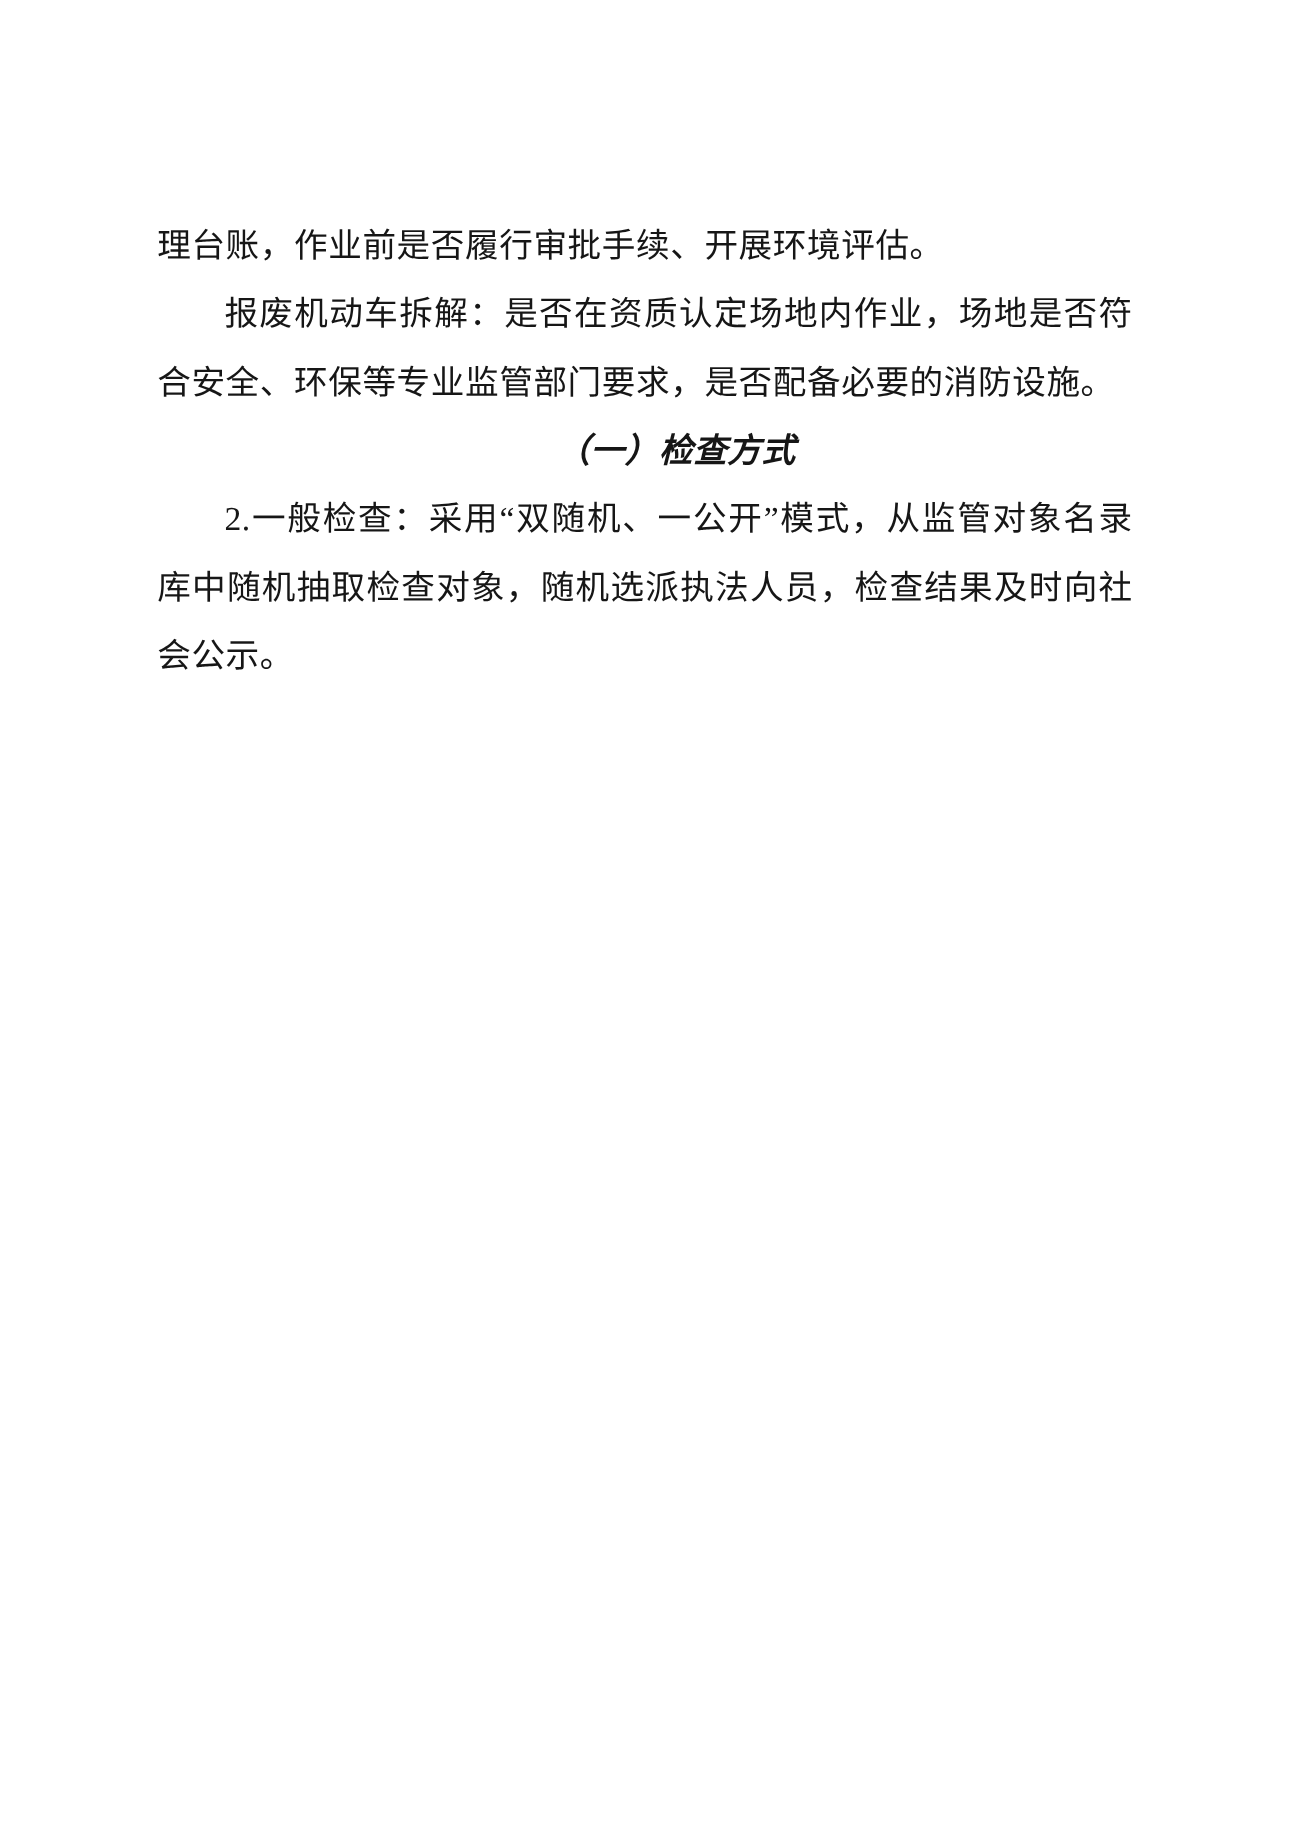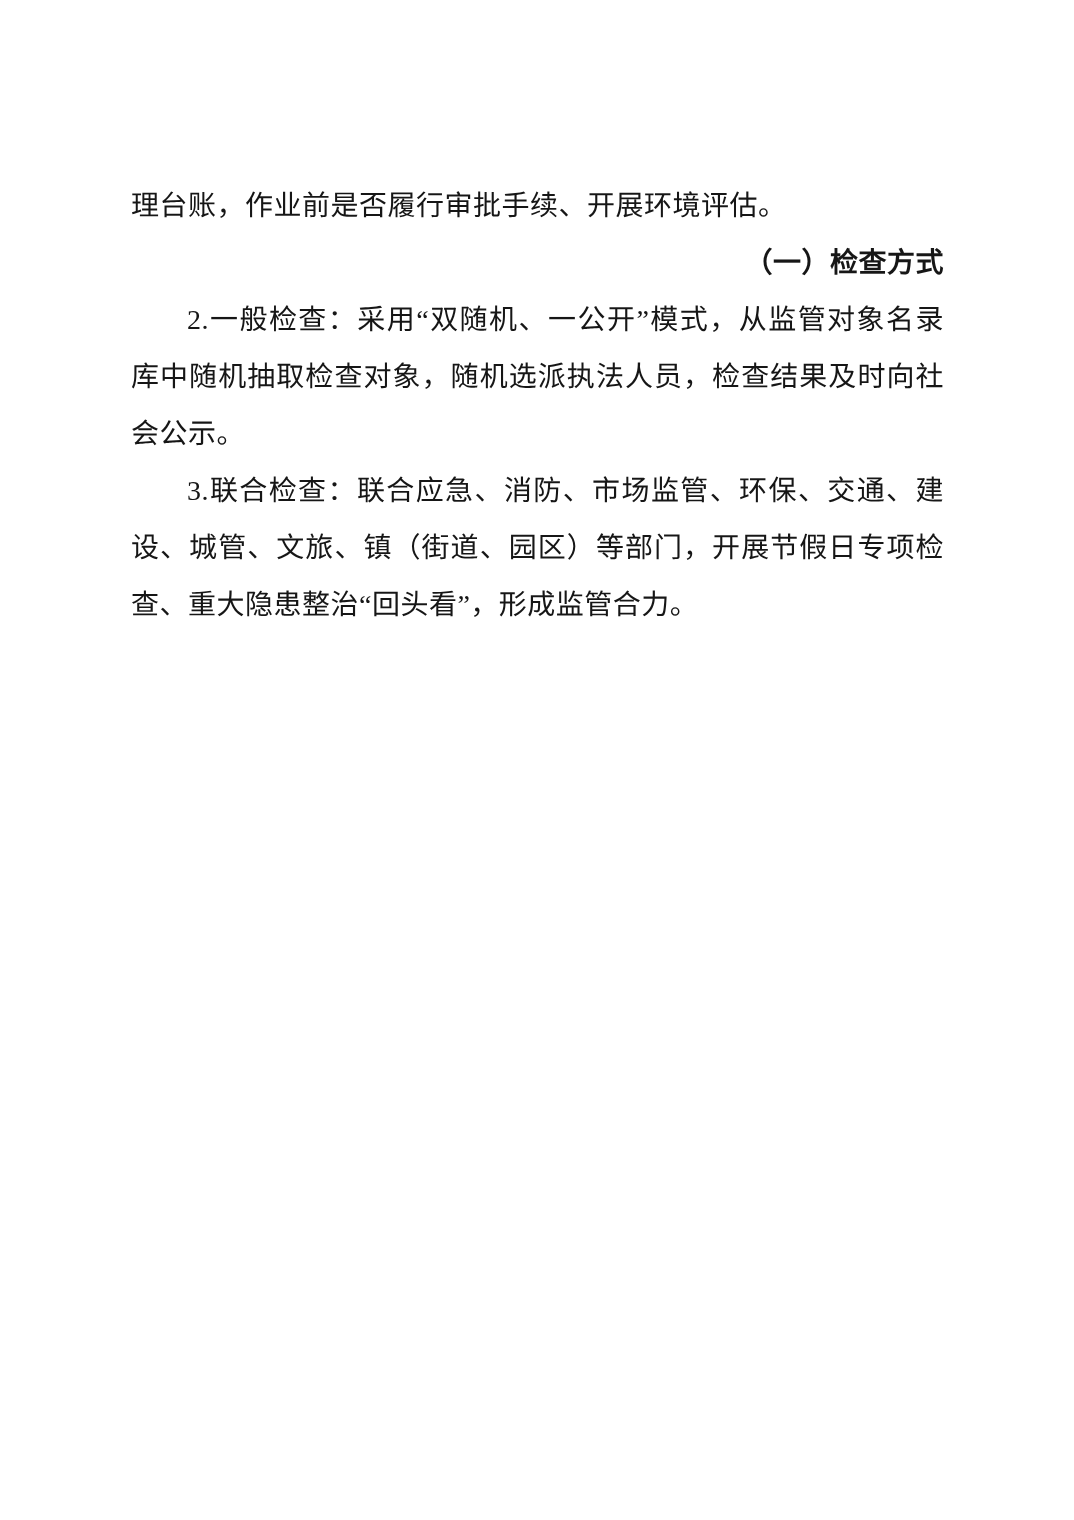--- a/index.html
+++ b/index.html
@@ -39,39 +39,40 @@
   }
   .heading-1 {
     font-family: "Liberation Sans", "DejaVu Sans", sans-serif;
     font-weight: 700;
     text-indent: 2em;
     text-align: left;
   }
   .heading-2 {
     font-weight: 600;
     text-indent: 1.85em;
-    text-align: right;
+    text-align: center;
+    font-style: italic;
   }
   .page-footer {
     position: absolute;
     right: 134px;
     top: 1398px;
     font-size: 27px;
     line-height: 40px;
     color: #000000;
     letter-spacing: 2px;
     font-style: italic;
   }
 </style>
 </head>
 <body>
 
 <div class="page">
   <div class="content">
     <p class="para-noindent">理台账，作业前是否履行审批手续、开展环境评估。</p>
+    <p class="para-indent">报废机动车拆解：是否在资质认定场地内作业，场地是否符合安全、环保等专业监管部门要求，是否配备必要的消防设施。</p>
     <p class="heading-2">（一）检查方式</p>
     <p class="para-indent">2.一般检查：采用“双随机、一公开”模式，从监管对象名录库中随机抽取检查对象，随机选派执法人员，检查结果及时向社会公示。</p>
-    <p class="para-indent">3.联合检查：联合应急、消防、市场监管、环保、交通、建设、城管、文旅、镇（街道、园区）等部门，开展节假日专项检查、重大隐患整治“回头看”，形成监管合力。</p>
   </div>
   <div class="page-footer">
     <span>— 217 —</span>
   </div>
 </div>
 
 </body></html>

